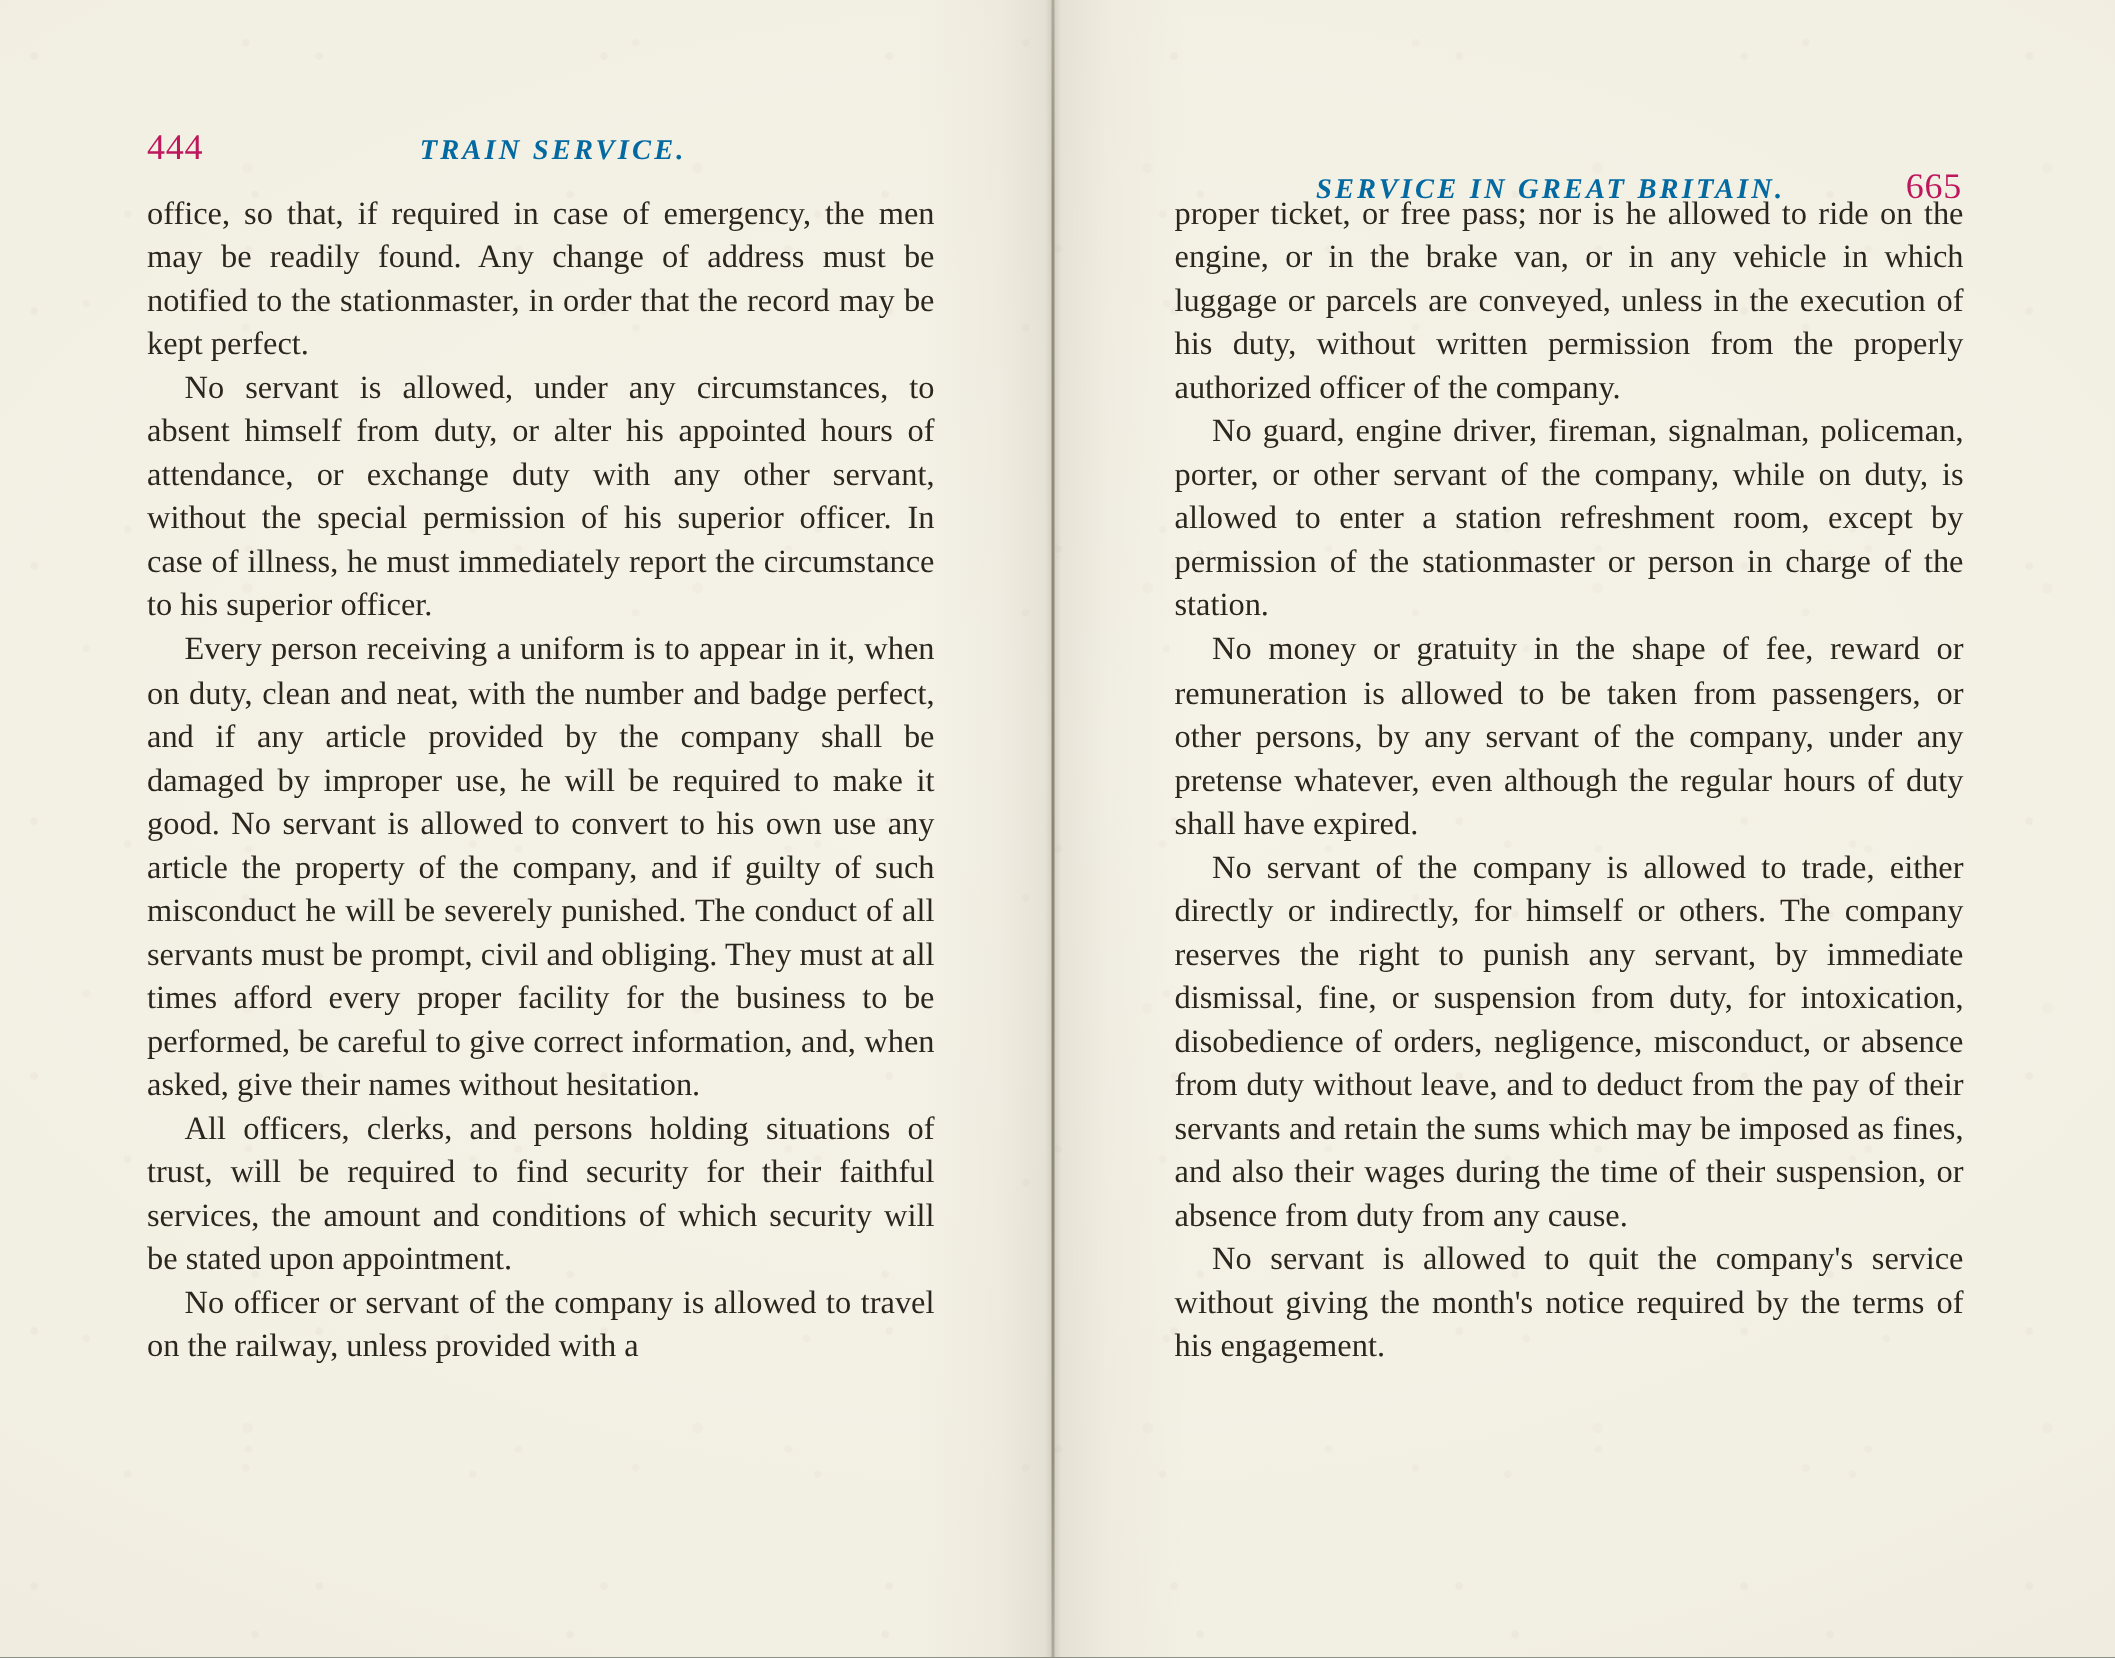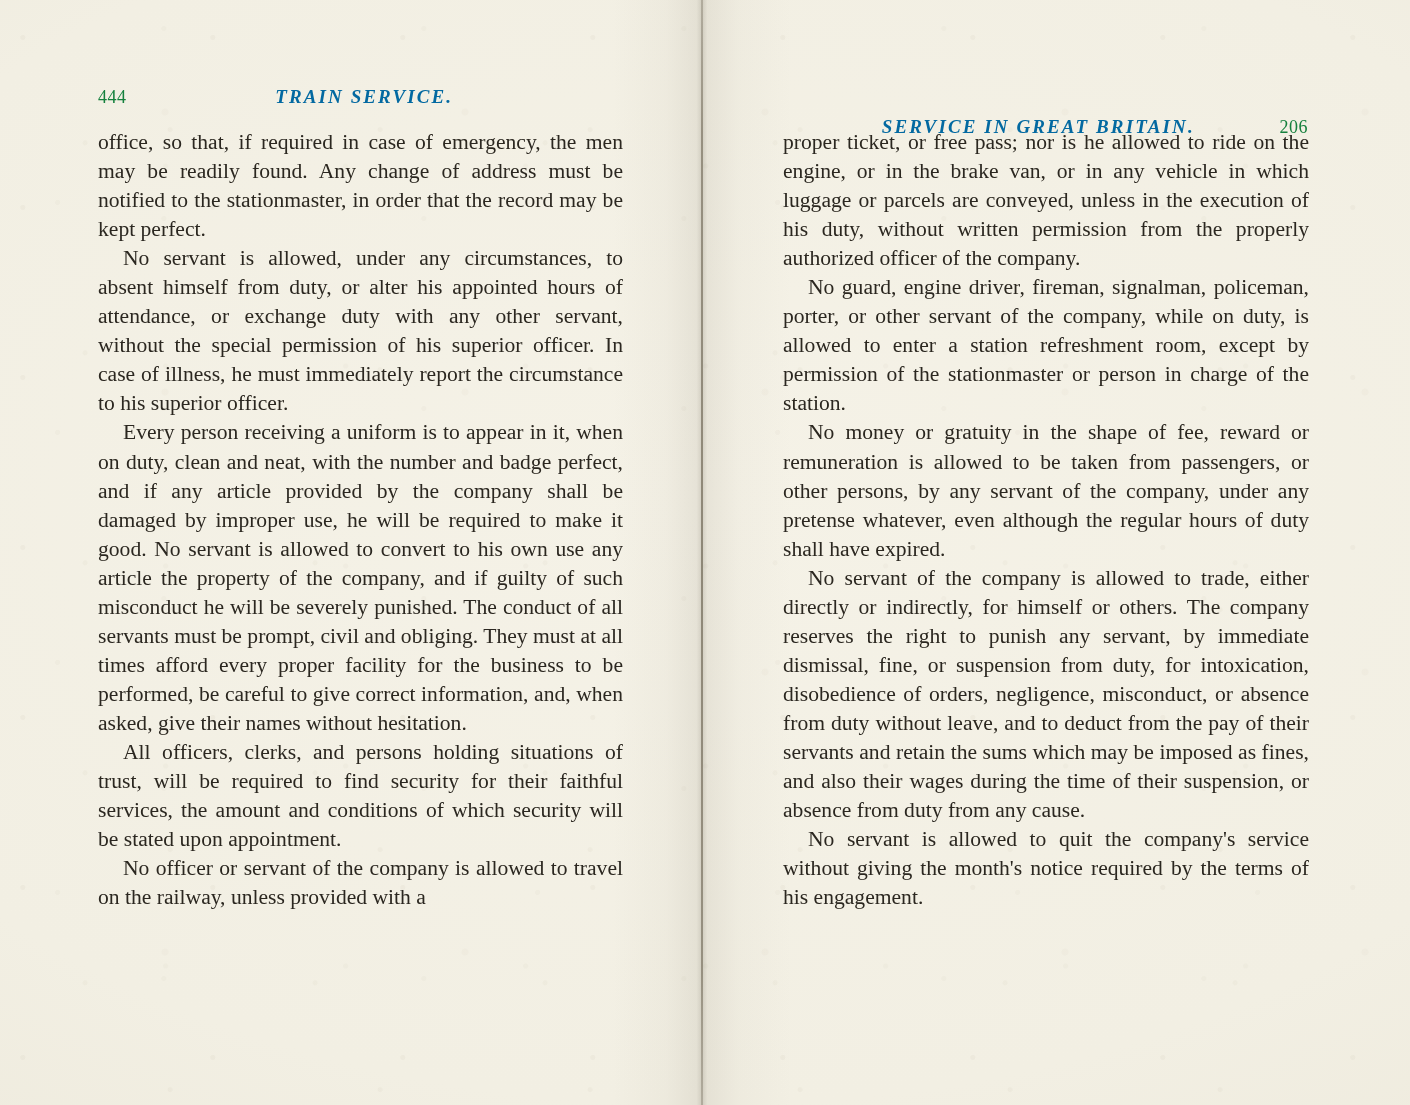--- a/index.html
+++ b/index.html
@@ -92,23 +92,23 @@
     top: 86px;
     height: 26px;
     display: flex;
     align-items: baseline;
     font-size: 19.5px;
   }
   .page-left  .running-head { left: 98px;  width: 524px; }
   .page-right .running-head { left: 83px;  width: 525px; }
 
   .folio {
-    font-size: 18px;
+    font-size: 24px;
     letter-spacing: .5px;
-    color: #15803d;
+    color: #be185d;
   }
   .head-title {
     flex: 1;
     font-style: italic;
     font-weight: 700;
     letter-spacing: 2.1px;
     font-size: 19px;
     color: #0369a1;
     text-align: center;
   }
@@ -158,21 +158,21 @@
       <p>All officers, clerks, and persons holding situations of trust, will be required to find security for their faithful services, the amount and conditions of which security will be stated upon appointment.</p>
       <p>No officer or servant of the company is allowed to travel on the railway, unless provided with a</p>
     </div>
 
   </div>
 
   <div class="page page-right">
 
     <div class="running-head">
       <span class="head-title">SERVICE IN GREAT BRITAIN.</span>
-      <span class="folio">206</span>
+      <span class="folio">665</span>
     </div>
 
     <div class="textblock">
       <p class="no-indent">proper ticket, or free pass; nor is he allowed to ride on the engine, or in the brake van, or in any vehicle in which luggage or parcels are conveyed, unless in the execution of his duty, without written permission from the properly authorized officer of the company.</p>
       <p>No guard, engine driver, fireman, signalman, policeman, porter, or other servant of the company, while on duty, is allowed to enter a station refreshment room, except by permission of the stationmaster or person in charge of the station.</p>
       <p>No money or gratuity in the shape of fee, reward or remuneration is allowed to be taken from passengers, or other persons, by any servant of the company, under any pretense whatever, even although the regular hours of duty shall have expired.</p>
       <p>No servant of the company is allowed to trade, either directly or indirectly, for himself or others. The company reserves the right to punish any servant, by immediate dismissal, fine, or suspension from duty, for intoxication, disobedience of orders, negligence, misconduct, or absence from duty without leave, and to deduct from the pay of their servants and retain the sums which may be imposed as fines, and also their wages during the time of their suspension, or absence from duty from any cause.</p>
       <p>No servant is allowed to quit the company's service without giving the month's notice required by the terms of his engagement.</p>
     </div>
 

